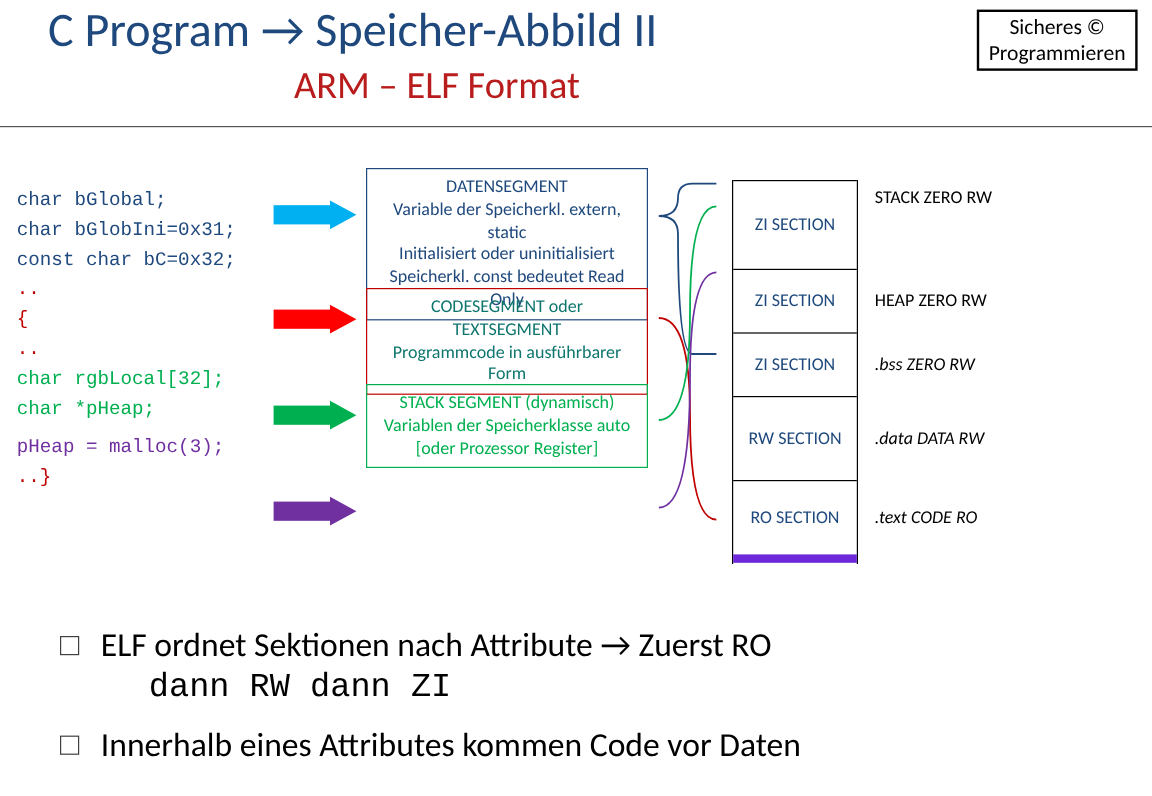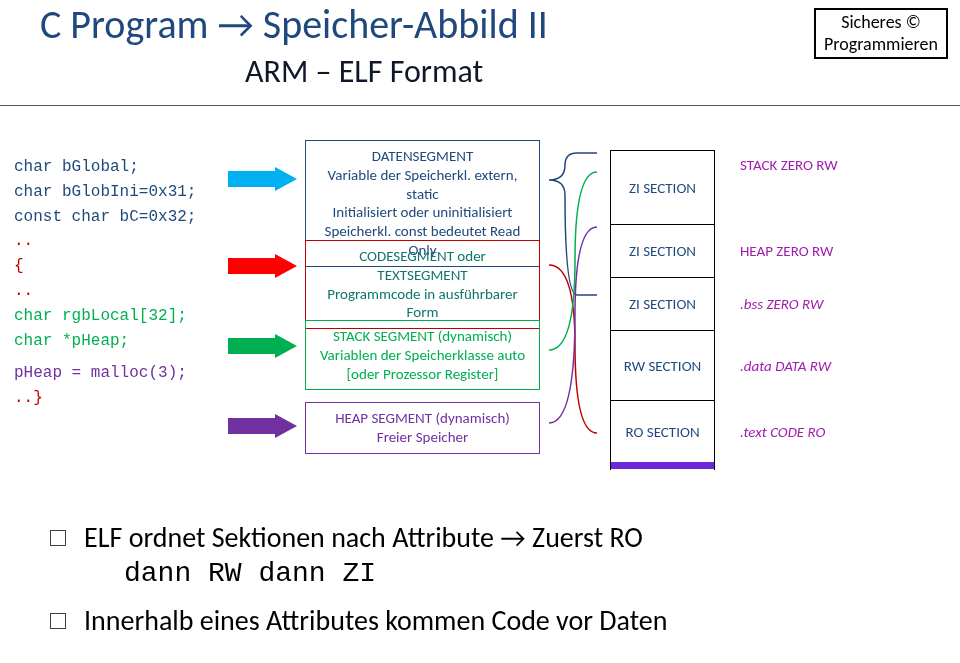--- a/index.html
+++ b/index.html
@@ -23,21 +23,21 @@
     left: 40px;
     top: 0;
     font-size: 40px;
     color: #1f497d;
   }
   .subtitle {
     position: absolute;
     left: 245px;
     top: 52px;
     font-size: 32px;
-    color: #0f172a;
+    color: #b91c1c;
   }
   .badge {
     position: absolute;
     right: 12px;
     top: 8px;
     border: 2px solid #000;
     font-size: 18px;
     line-height: 1.2;
     text-align: center;
     padding: 2px 8px;
@@ -118,24 +118,24 @@
     display: flex;
     align-items: center;
     justify-content: center;
     font-size: 15px;
     color: #1f497d;
     position: relative;
   }
   .sec-row:first-child { border-top: 1px solid #000; }
   .sec-label {
     position: absolute;
-    left: 129px;
+    left: 118px;
     white-space: nowrap;
     font-size: 15px;
-    color: #a21caf;
+    color: #000000;
   }
 
   .bullets {
     position: absolute;
     left: 50px;
     top: 520px;
     width: 870px;
     font-size: 28px;
     color: #000;
     line-height: 1.3;
@@ -213,24 +213,20 @@
   </div>
   <div class="seg-box" style="left:305px; top:100px; color:#0f766e; border-color:#c00000;">
     <div class="seg-title">CODESEGMENT oder TEXTSEGMENT</div>
     <div>Programmcode in ausführbarer Form</div>
   </div>
   <div class="seg-box" style="left:305px; top:180px; color:#00b050; border-color:#00b050;">
     <div class="seg-title">STACK SEGMENT (dynamisch)</div>
     <div>Variablen der Speicherklasse auto</div>
     <div>[oder Prozessor Register]</div>
   </div>
-  <div class="seg-box" style="left:305px; top:262px; color:#7030a0; border-color:#7030a0;">
-    <div class="seg-title">HEAP SEGMENT (dynamisch)</div>
-    <div>Freier Speicher</div>
-  </div>
 
   <svg class="bracket" style="left:545px; top:5px;" width="65" height="160">
     <path d="M4,35 Q20,35 20,20 Q20,8 32,8 L52,8 M4,35 Q20,35 20,50 Q20,150 32,150 L52,150" stroke="#1f497d"></path>
   </svg>
   <svg class="bracket" style="left:545px; top:105px;" width="65" height="195">
     <path d="M4,20 Q30,20 30,100 Q30,188 52,188" stroke="#c00000"></path>
   </svg>
   <svg class="bracket" style="left:545px; top:20px;" width="65" height="195">
     <path d="M4,190 Q30,190 30,100 Q30,12 52,12" stroke="#00b050"></path>
   </svg>

